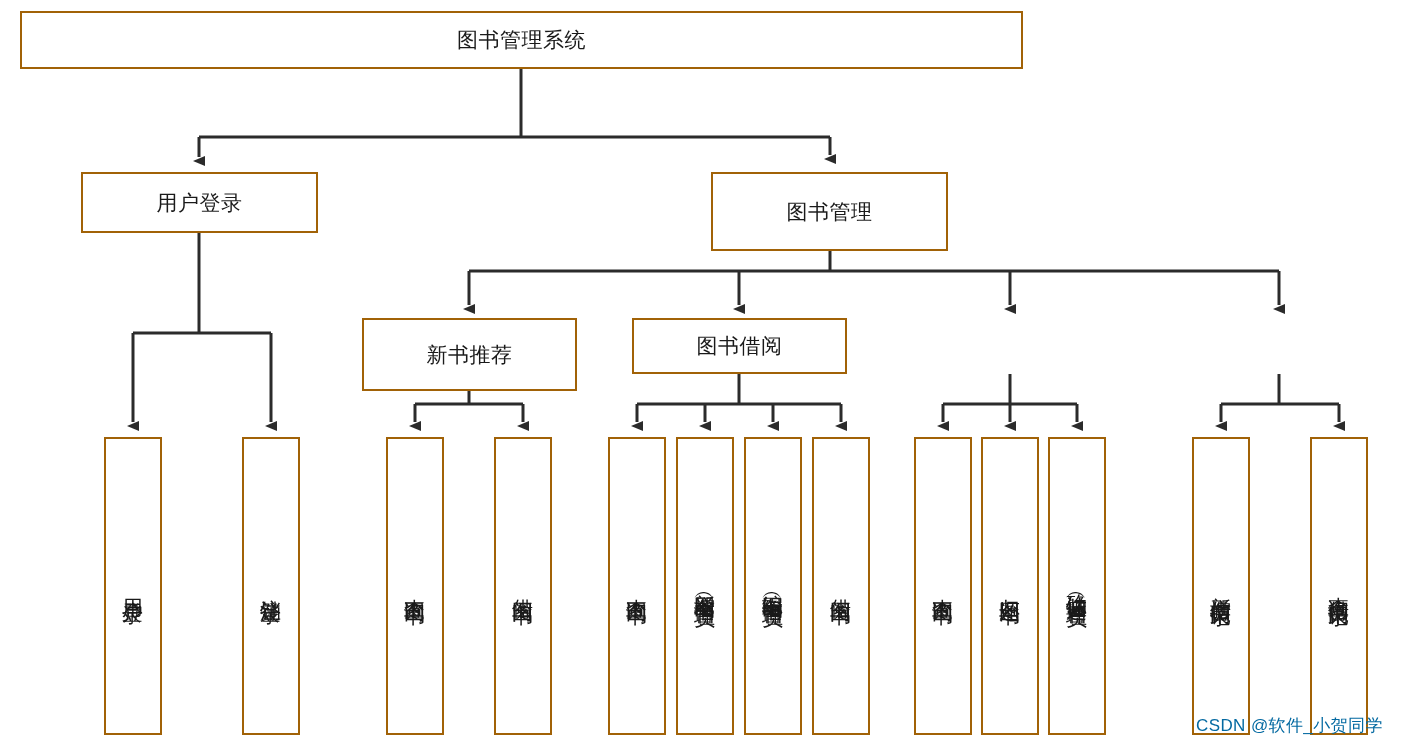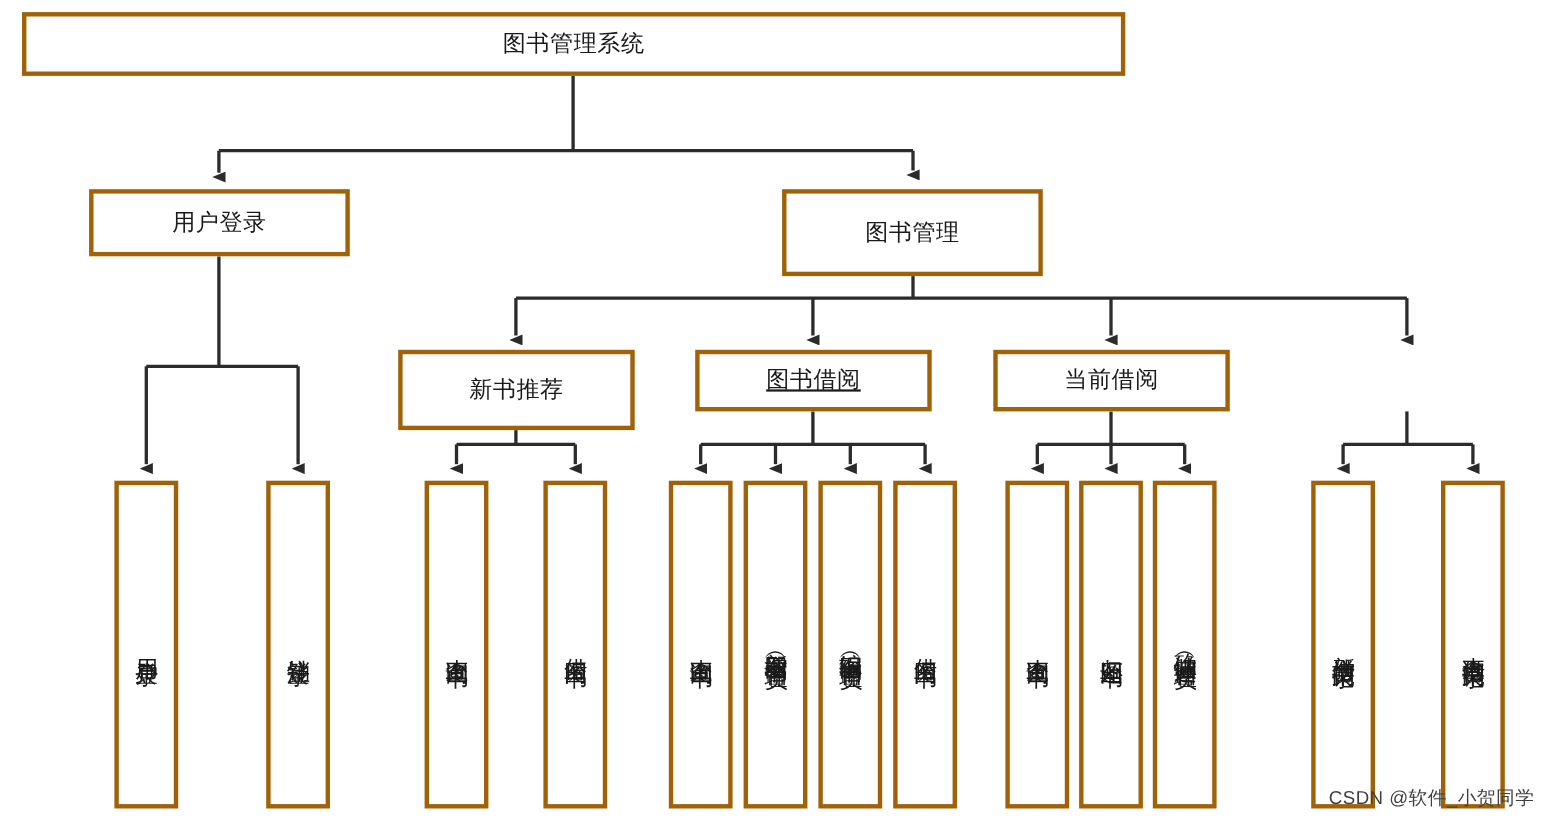--- a/index.html
+++ b/index.html
@@ -21,21 +21,21 @@
   .svg-layer {
     position: absolute;
     left: 0;
     top: 0;
     width: 1405px;
     height: 747px;
   }
   .node {
     position: absolute;
     box-sizing: border-box;
-    border: 4px solid #a16207;
+    border: 2px solid #a16207;
     background: #ffffff;
     display: flex;
     align-items: center;
     justify-content: center;
     color: #1a1a1a;
     z-index: 2;
   }
   .node.h {
     font-size: 21px;
     letter-spacing: 0.5px;
@@ -55,25 +55,24 @@
     line-height: 1;
   }
   .node.h .htext {
     white-space: nowrap;
   }
   .watermark {
     position: absolute;
     left: 1196px;
     top: 714px;
     font-size: 17px;
-    color: #404040;
+    color: #0369a1;
     white-space: nowrap;
     z-index: 5;
     letter-spacing: 0.4px;
-    margin-left: 12px;
   }
 </style>
 </head>
 <body>
 
 <div id="canvas">
 
   <svg class="svg-layer" viewBox="0 0 1405 747" xmlns="http://www.w3.org/2000/svg">
     <defs>
       <marker id="arrow" markerWidth="10" markerHeight="12" refX="1" refY="6" orient="auto" markerUnits="userSpaceOnUse">
@@ -133,27 +132,24 @@
   </div>
 
   <div class="node h" style="left:711px; top:172px; width:237px; height:79px;">
     <span class="htext">图书管理</span>
   </div>
 
   <div class="node h" style="left:362px; top:318px; width:215px; height:73px;">
     <span class="htext">新书推荐</span>
   </div>
 
-  <div class="node h" style="left:632px; top:318px; width:215px; height:56px;text-decoration:underline;">
+  <div class="node h" style="left:632px; top:318px; width:215px; height:56px;">
     <span class="htext">图书借阅</span>
   </div>
 
-  <div class="node h" style="left:903px; top:318px; width:215px; height:56px;">
-    <span class="htext">当前借阅</span>
-  </div>
 
 
   <div class="node v" style="left:104px; top:437px; width:58px; height:298px;">
     <span class="vtext">用户登录</span>
   </div>
 
   <div class="node v" style="left:242px; top:437px; width:58px; height:298px;">
     <span class="vtext">注销登录</span>
   </div>
 

